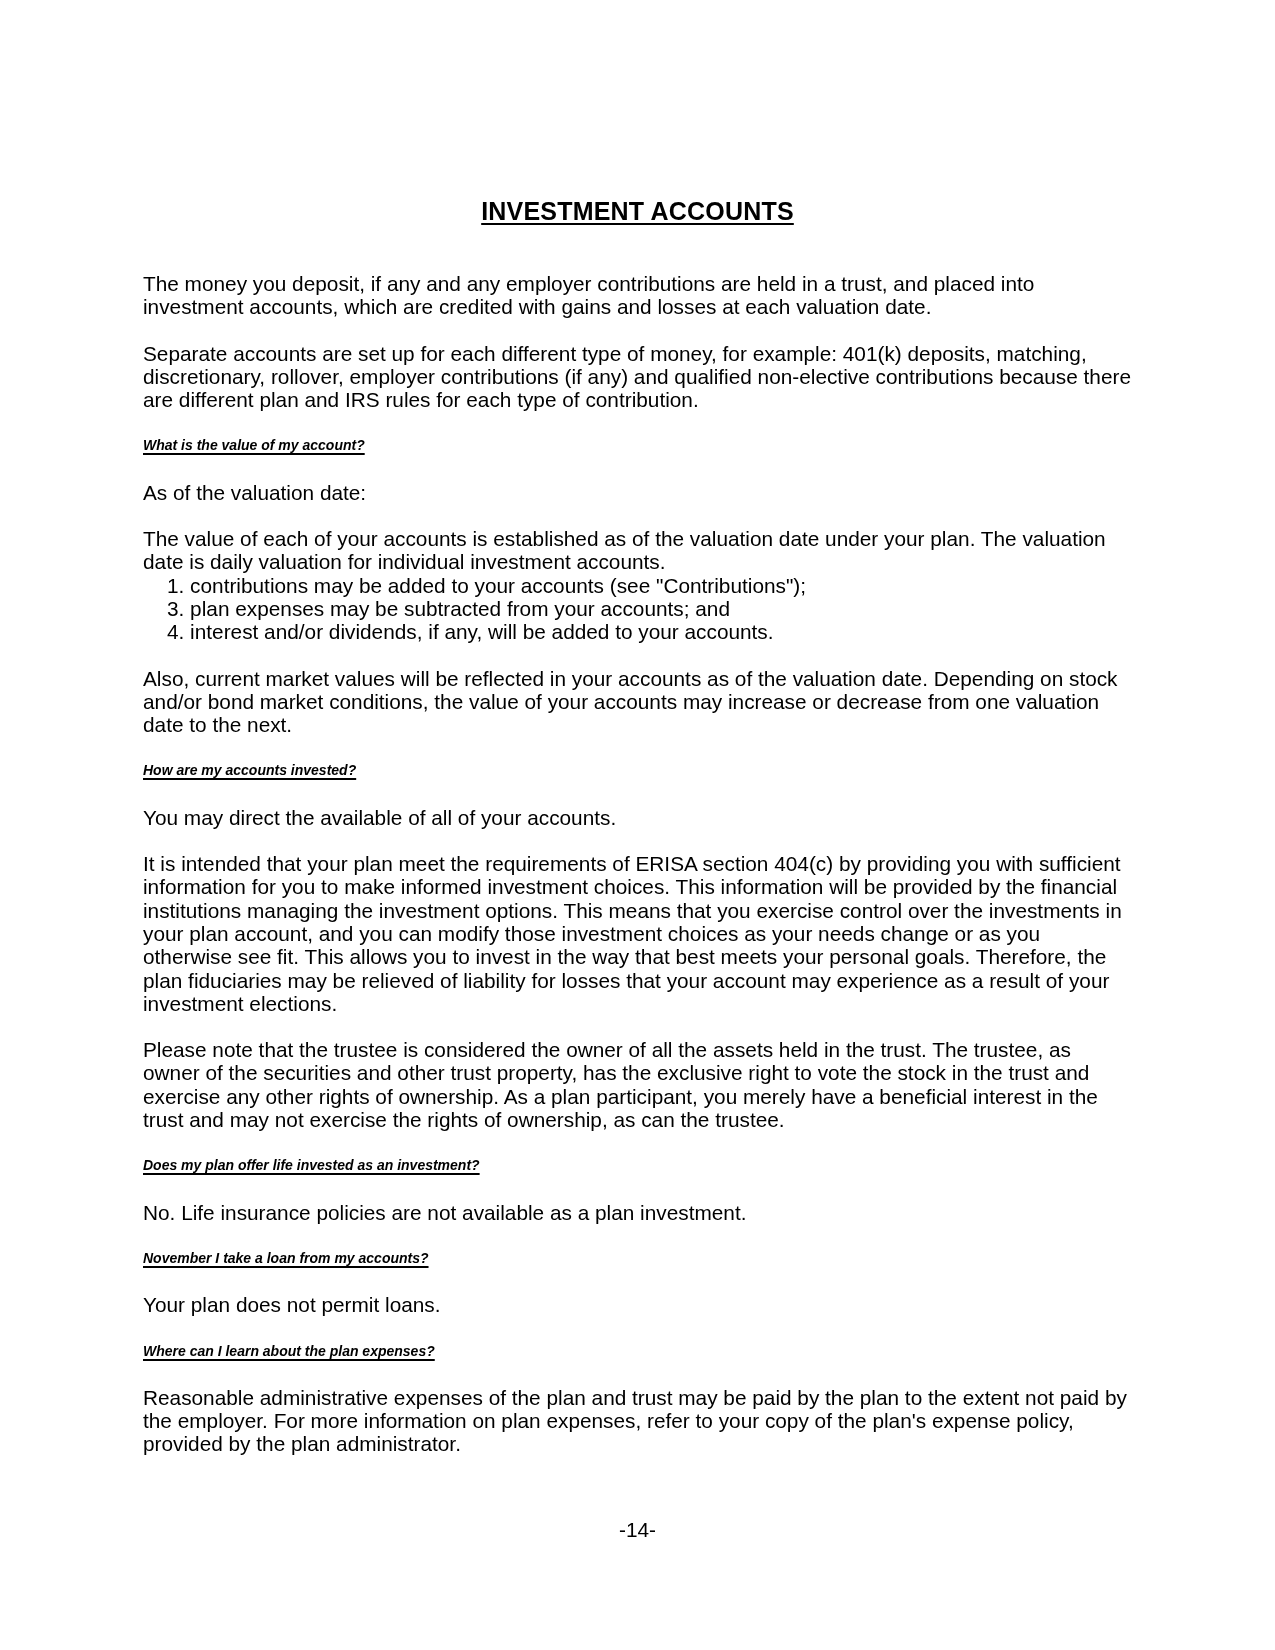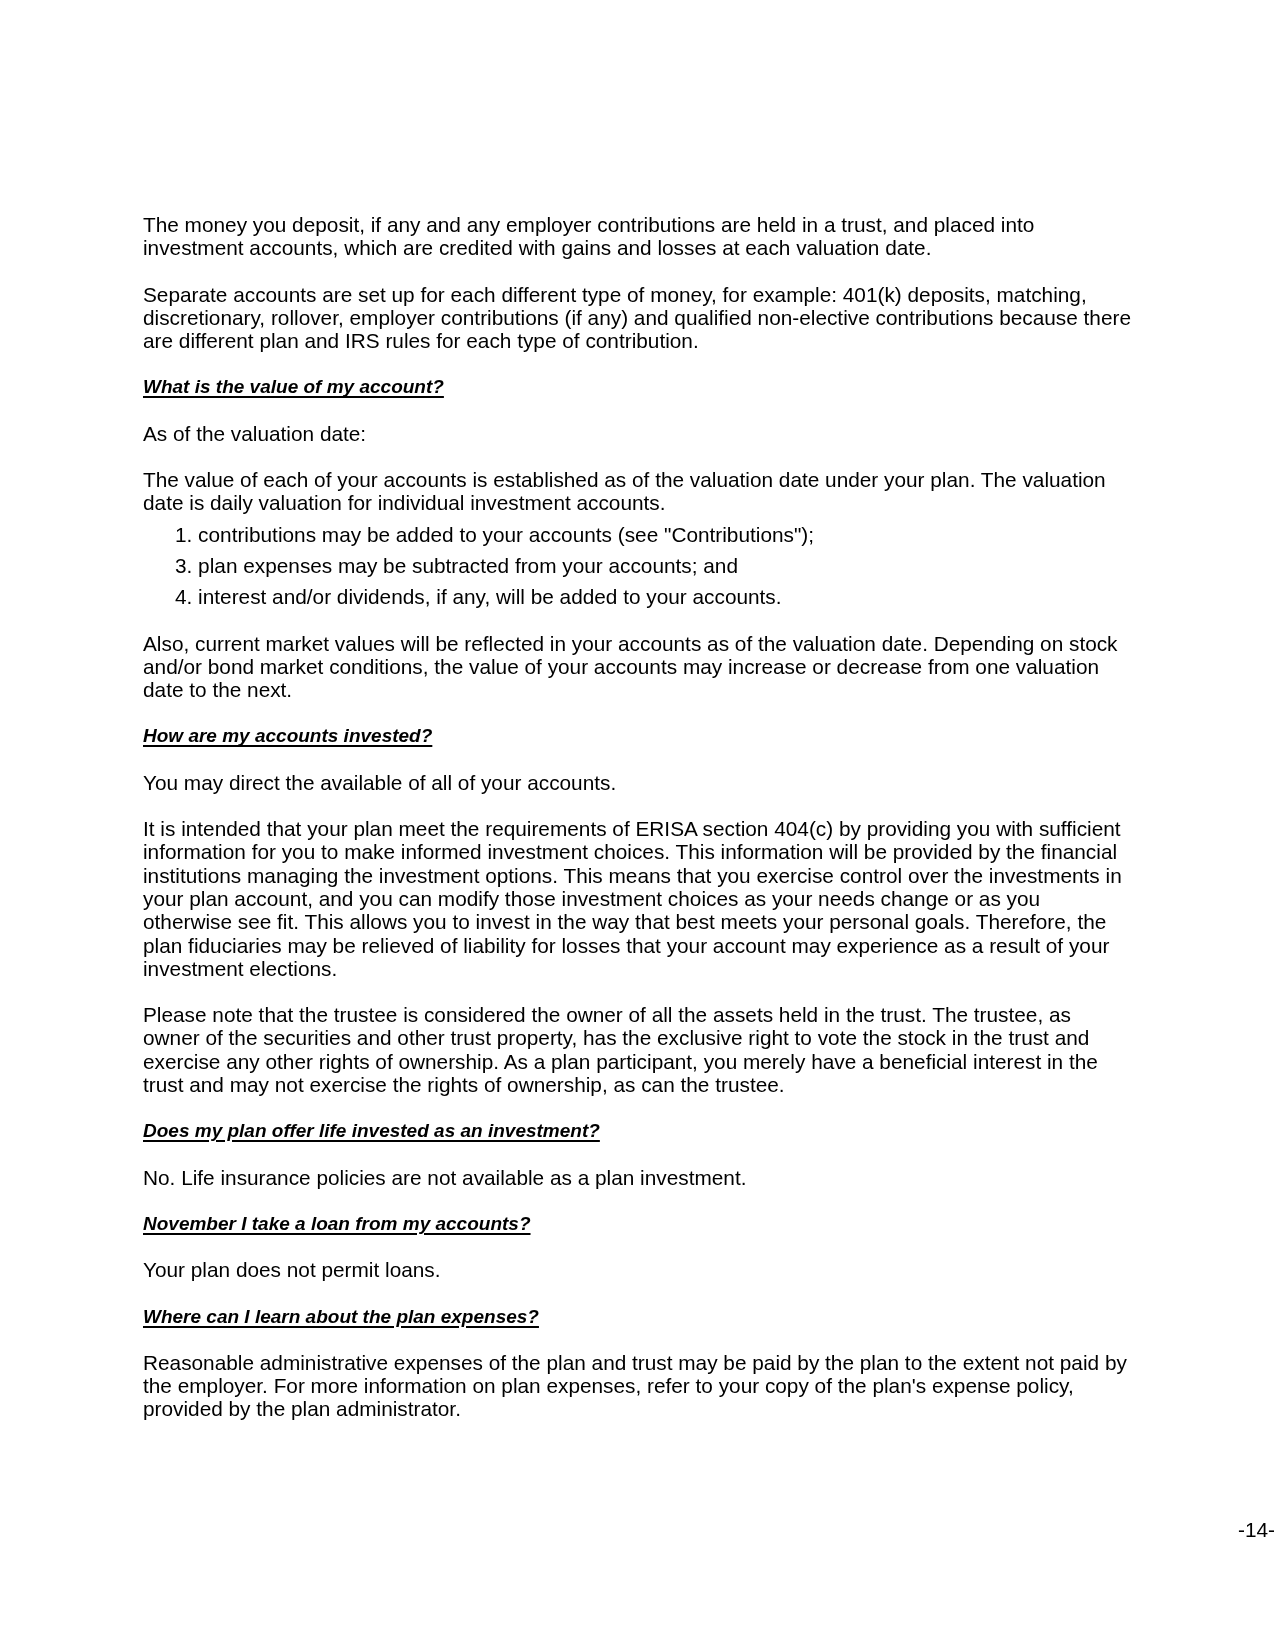--- a/index.html
+++ b/index.html
@@ -35,52 +35,53 @@
     margin: 0 0 46px 0;
     letter-spacing: 0.2px;
   }
   .para {
     font-size: 20.8px;
     line-height: 23.3px;
     margin: 23px 0 0 0;
   }
   .para.first { margin-top: 16px; }
   .q-heading {
-    font-size: 19px;
+    font-size: 14px;
     line-height: 23.3px;
     font-weight: bold;
     font-style: italic;
     text-decoration: underline;
     text-decoration-thickness: 2px;
     text-underline-offset: 3px;
     margin: 23px 0 0 0;
   }
   .num-list {
     font-size: 20.8px;
     line-height: 23.3px;
     margin: 0;
     padding-left: 24px;
   }
-  .num-list .list-row { margin: 8px; }
+  .num-list .list-row { margin: 0; }
   .footer {
     position: absolute;
     top: 1518px;
     left: 0;
     width: 1275px;
-    text-align: right;
+    text-align: center;
     font-size: 20.8px;
     line-height: 23.3px;
   }
 </style>
 </head>
 <body>
 
 <div class="page">
   <div class="content">
 
+    <h1 class="doc-title">INVESTMENT ACCOUNTS</h1>
 
     <p class="para first">The money you deposit, if any and any employer contributions are held in a trust, and placed into investment accounts, which are credited with gains and losses at each valuation date.</p>
 
     <p class="para">Separate accounts are set up for each different type of money, for example: 401(k) deposits, matching, discretionary, rollover, employer contributions (if any) and qualified non-elective contributions because there are different plan and IRS rules for each type of contribution.</p>
 
     <h2 class="q-heading">What is the value of my account?</h2>
 
     <p class="para">As of the valuation date:</p>
 
     <p class="para">The value of each of your accounts is established as of the valuation date under your plan. The valuation date is daily valuation for individual investment accounts.</p>

